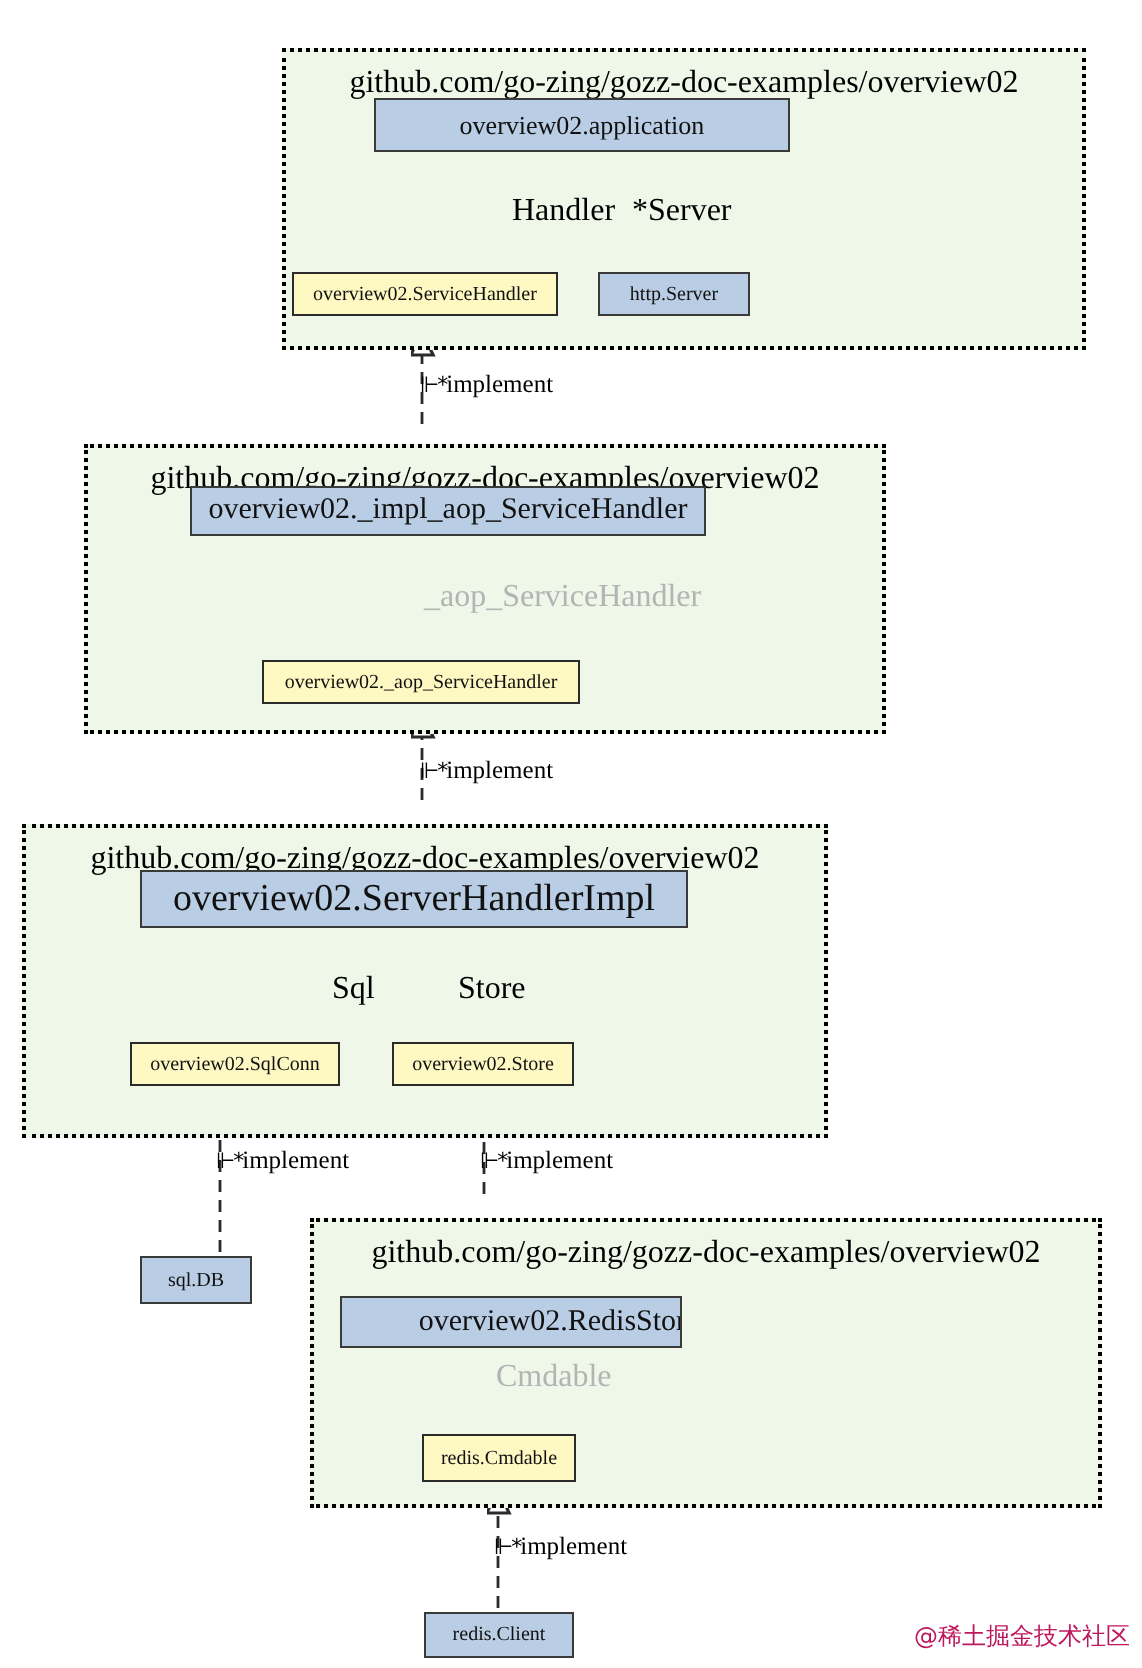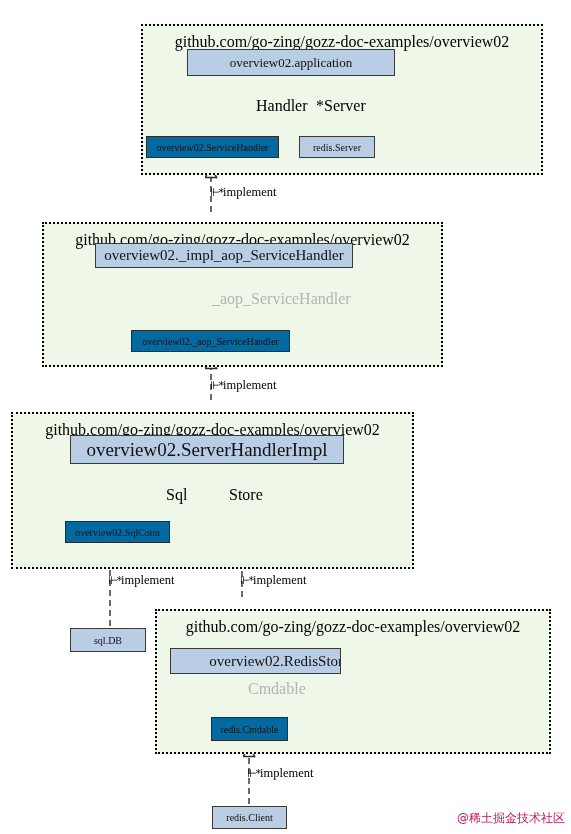--- a/index.html
+++ b/index.html
@@ -49,21 +49,21 @@
     border: 1.5px solid #2b2b2b;
     text-align: center;
     color: #111111;
     white-space: nowrap;
     display: flex;
     align-items: center;
     justify-content: center;
     overflow: hidden;
   }
   .node.blue  { background: #b9cde4; border-color: #3a3a3a; }
-  .node.pink  { background: #0369a1; border-color: #2b2b2b; }
+  .node.pink  { background: #fef9c3; border-color: #2b2b2b; }
   .node.big   { font-size: 13px; }
   .node.mid   { font-size: 15px; }
   .node.small { font-size: 10px; }
 
   .edge-label {
     position: absolute;
     font-size: 16px;
     color: #000000;
     white-space: nowrap;
   }
@@ -133,32 +133,33 @@
   </div>
 
   <div class="cluster" style="left:155px;top:597px;width:396px;height:145px;">
     <div class="cluster-title">github.com/go-zing/gozz-doc-examples/overview02</div>
   </div>
 
   <div class="node blue big" style="left:187px;top:49px;width:208px;height:27px;">overview02.application</div>
 
   <div class="node pink small" style="left:146px;top:136px;width:133px;height:22px;">overview02.ServiceHandler</div>
 
-  <div class="node blue small" style="left:299px;top:136px;width:76px;height:22px;">redis.Server</div>
+  <div class="node blue small" style="left:299px;top:136px;width:76px;height:22px;">http.Server</div>
 
   <div class="node blue mid" style="left:95px;top:243px;width:258px;height:25px;font-family:Liberation Serif, serif;">overview02._impl_aop_ServiceHandler</div>
 
   <div class="node pink small" style="left:131px;top:330px;width:159px;height:22px;">overview02._aop_ServiceHandler</div>
 
   <div class="node blue big" style="left:70px;top:435px;width:274px;height:29px;font-size:19px;">overview02.ServerHandlerImpl</div>
 
   <div class="node pink small" style="left:65px;top:521px;width:105px;height:22px;">overview02.SqlConn</div>
 
+  <div class="node pink small" style="left:196px;top:521px;width:91px;height:22px;">overview02.Store</div>
 
-  <div class="node blue small" style="left:70px;top:628px;width:76px;height:24px;">sql.DB</div>
+  <div class="node blue small" style="left:70px;top:628px;width:56px;height:24px;">sql.DB</div>
 
   <div class="node blue mid" style="left:170px;top:648px;width:171px;height:26px;padding-left:48px;">overview02.RedisStore</div>
 
   <div class="node pink small" style="left:211px;top:717px;width:77px;height:24px;">redis.Cmdable</div>
 
   <div class="node blue small" style="left:212px;top:806px;width:75px;height:23px;">redis.Client</div>
 
   <div class="edge-label" style="left:256px;top:97px;">Handler</div>
 
   <div class="edge-label" style="left:316px;top:97px;">*Server</div>

